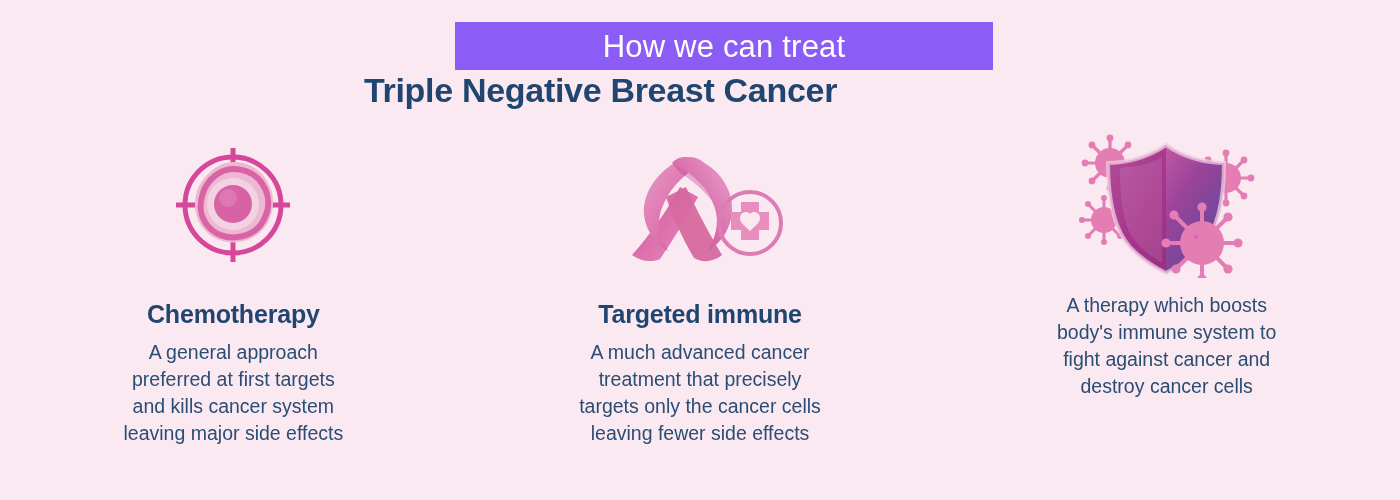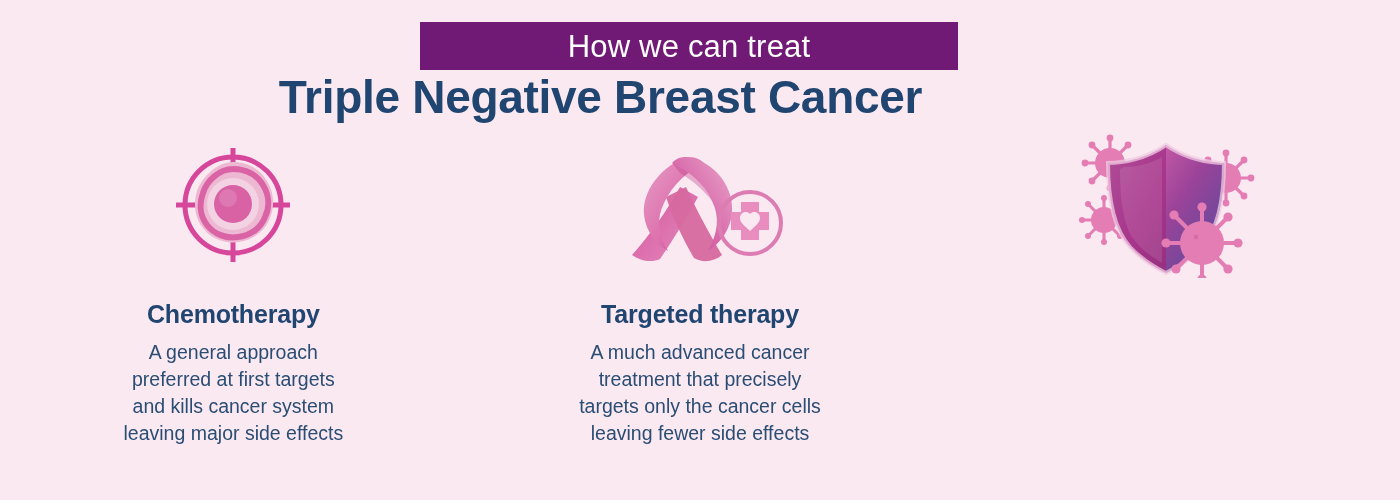--- a/index.html
+++ b/index.html
@@ -18,45 +18,45 @@
   
   .header {
     position: absolute;
     left: 0;
     top: 0;
     width: 1400px;
     height: 120px;
   }
   .banner {
     position: absolute;
-    left: 420px;
+    left: 455px;
     top: 22px;
     width: 538px;
     height: 48px;
-    background: #701a75;
+    background: #8b5cf6;
     display: flex;
     align-items: center;
     justify-content: center;
   }
   .banner-text {
     color: #ffffff;
     font-size: 31px;
     font-weight: 400;
     letter-spacing: 0.2px;
     line-height: 1;
     white-space: nowrap;
   }
   .subtitle {
     position: absolute;
     left: 0;
     top: 72px;
     width: 1201px;
     text-align: center;
     color: #1f4570;
-    font-size: 46px;
+    font-size: 34px;
     font-weight: bold;
     letter-spacing: -0.3px;
     line-height: 1.1;
     white-space: nowrap;
   }
 
   
   .columns {
     position: absolute;
     left: 0;
@@ -178,21 +178,21 @@
 
         <g transform="translate(108,54)">
           <circle cx="32" cy="34" r="31" fill="none" stroke="#dd7cb2" stroke-width="4"></circle>
           <path d="M23 13 h18 v10 h10 v18 h-10 v10 h-18 v-10 h-10 v-18 h10 Z" fill="#e88dbe"></path>
           <path d="M32 42 C27 37 22 34 22 29 C22 25.5 24.5 23 28 23
                    C30 23 31.3 24 32 25.2 C32.7 24 34 23 36 23
                    C39.5 23 42 25.5 42 29 C42 34 37 37 32 42 Z" fill="#fbe9f1"></path>
         </g>
       </svg>
     </div>
-    <div class="col-title">Targeted therapy</div>
+    <div class="col-title">Targeted immune</div>
     <div class="col-desc">A much advanced cancer
 treatment that precisely
 targets only the cancer cells
 leaving fewer side effects</div>
   </div>
 
   <div class="column">
     <div class="icon-wrap">
       <svg width="185" height="145" viewBox="0 0 185 145" aria-hidden="true">
         <defs>
@@ -316,15 +316,19 @@
               <circle cx="26" cy="26" r="4.6"></circle>
             <circle cx="0" cy="36" r="4.6"></circle>
               <circle cx="-26" cy="26" r="4.6"></circle>
             <circle cx="-36" cy="0" r="4.6"></circle>
               <circle cx="-28" cy="-28" r="4.6"></circle>
           </g>
           <circle cx="-6" cy="-6" r="2.2" fill="#d96aa8"></circle>
         </g>
       </svg>
     </div>
+    <div class="col-desc">A therapy which boosts
+body's immune system to
+fight against cancer and
+destroy cancer cells</div>
   </div>
 
 </div>
 
 </body></html>

